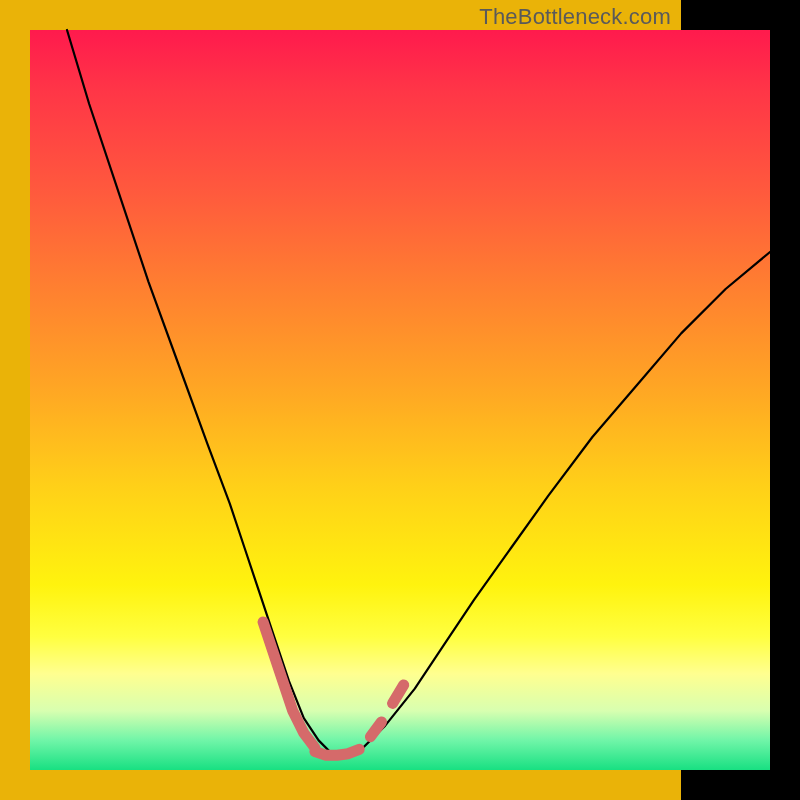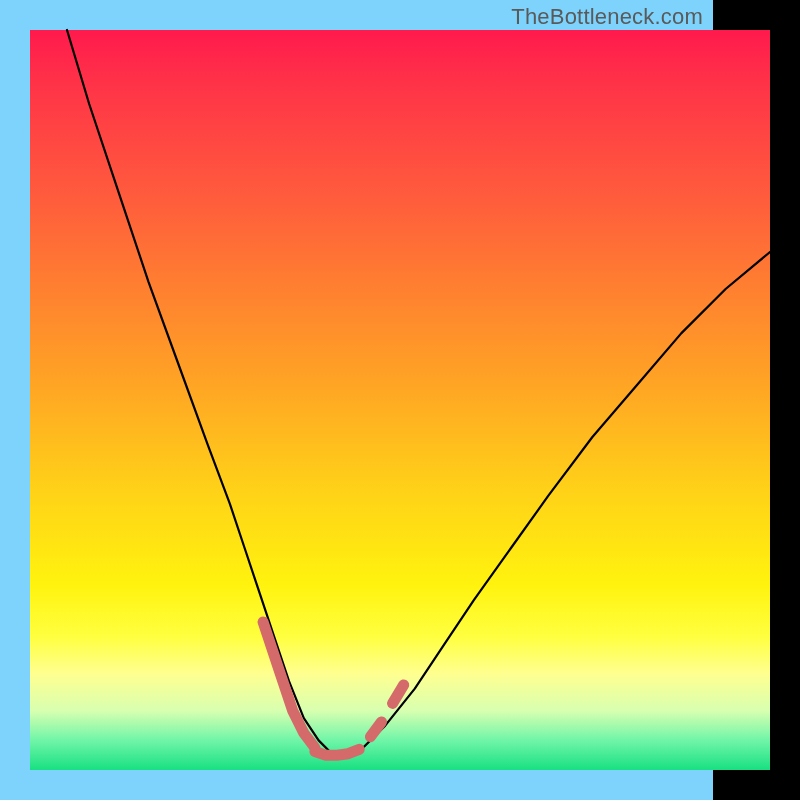--- a/index.html
+++ b/index.html
@@ -8,22 +8,21 @@
     width: 800px;
     height: 800px;
     background: #000;
     overflow: hidden;
     font-family: Arial, Helvetica, sans-serif;
   }
   .frame {
     position: relative;
     width: 681px;
     height: 800px;
-    background: #7dd3fc;
-    padding-left: 32px;
+    background: #eab308;
   }
   .plot-area {
     position: absolute;
     left: 30px;
     top: 30px;
     width: 740px;
     height: 740px;
     background: linear-gradient(to bottom,
       #ff1a4d 0%,
       #ff3547 8%,

